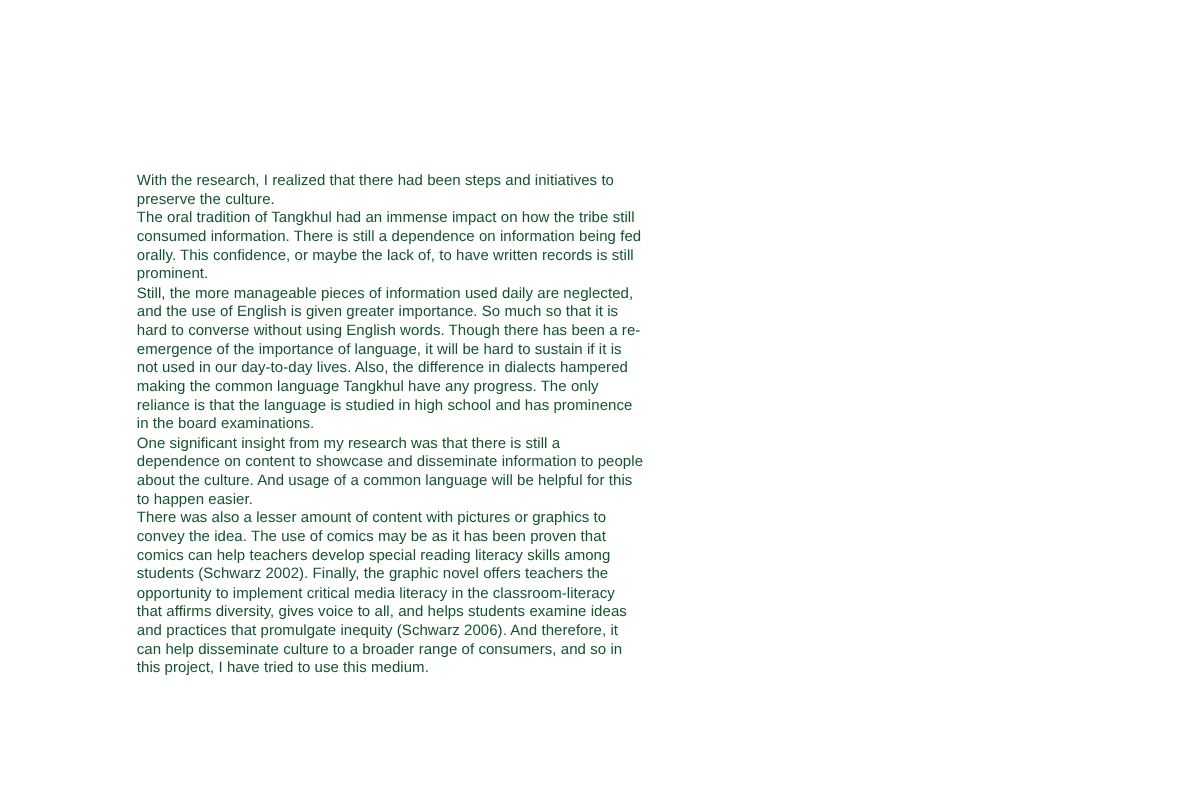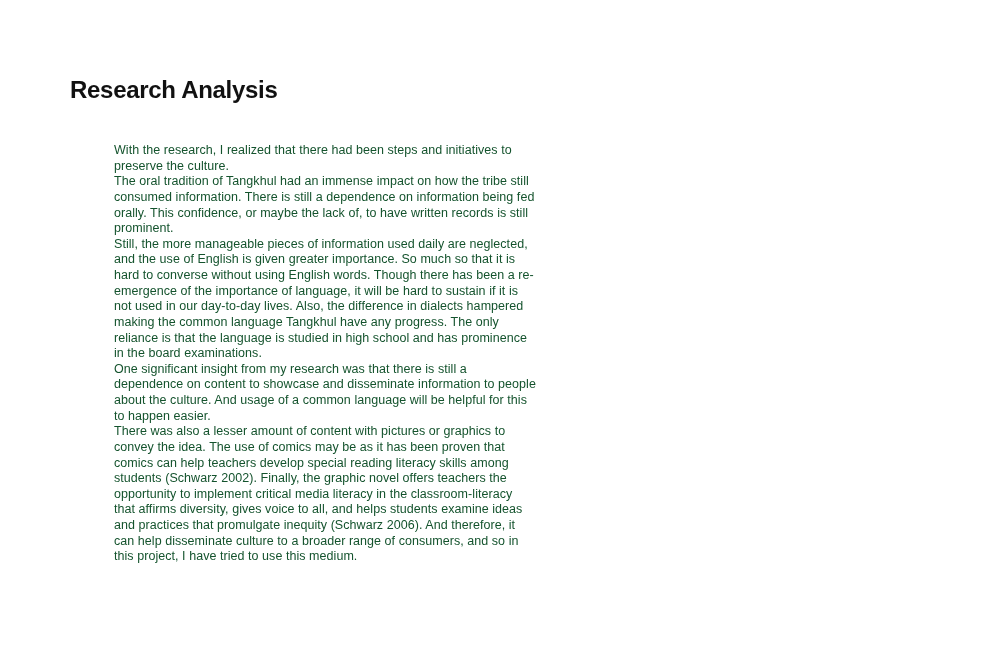--- a/index.html
+++ b/index.html
@@ -45,21 +45,20 @@
     text-align: left;
     font-size: 11px;
     color: #1e1e1e;
     margin-top: 24px;
   }
 </style>
 </head>
 <body>
 
 <div class="page">
-  <h1 class="title">Research Analysis</h1>
 
   <div class="body-text">With the research, I realized that there had been steps and initiatives to
 preserve the culture.
 The oral tradition of Tangkhul had an immense impact on how the tribe still
 consumed information. There is still a dependence on information being fed
 orally. This confidence, or maybe the lack of, to have written records is still
 prominent.
 Still, the more manageable pieces of information used daily are neglected,
 and the use of English is given greater importance. So much so that it is
 hard to converse without using English words. Though there has been a re-

